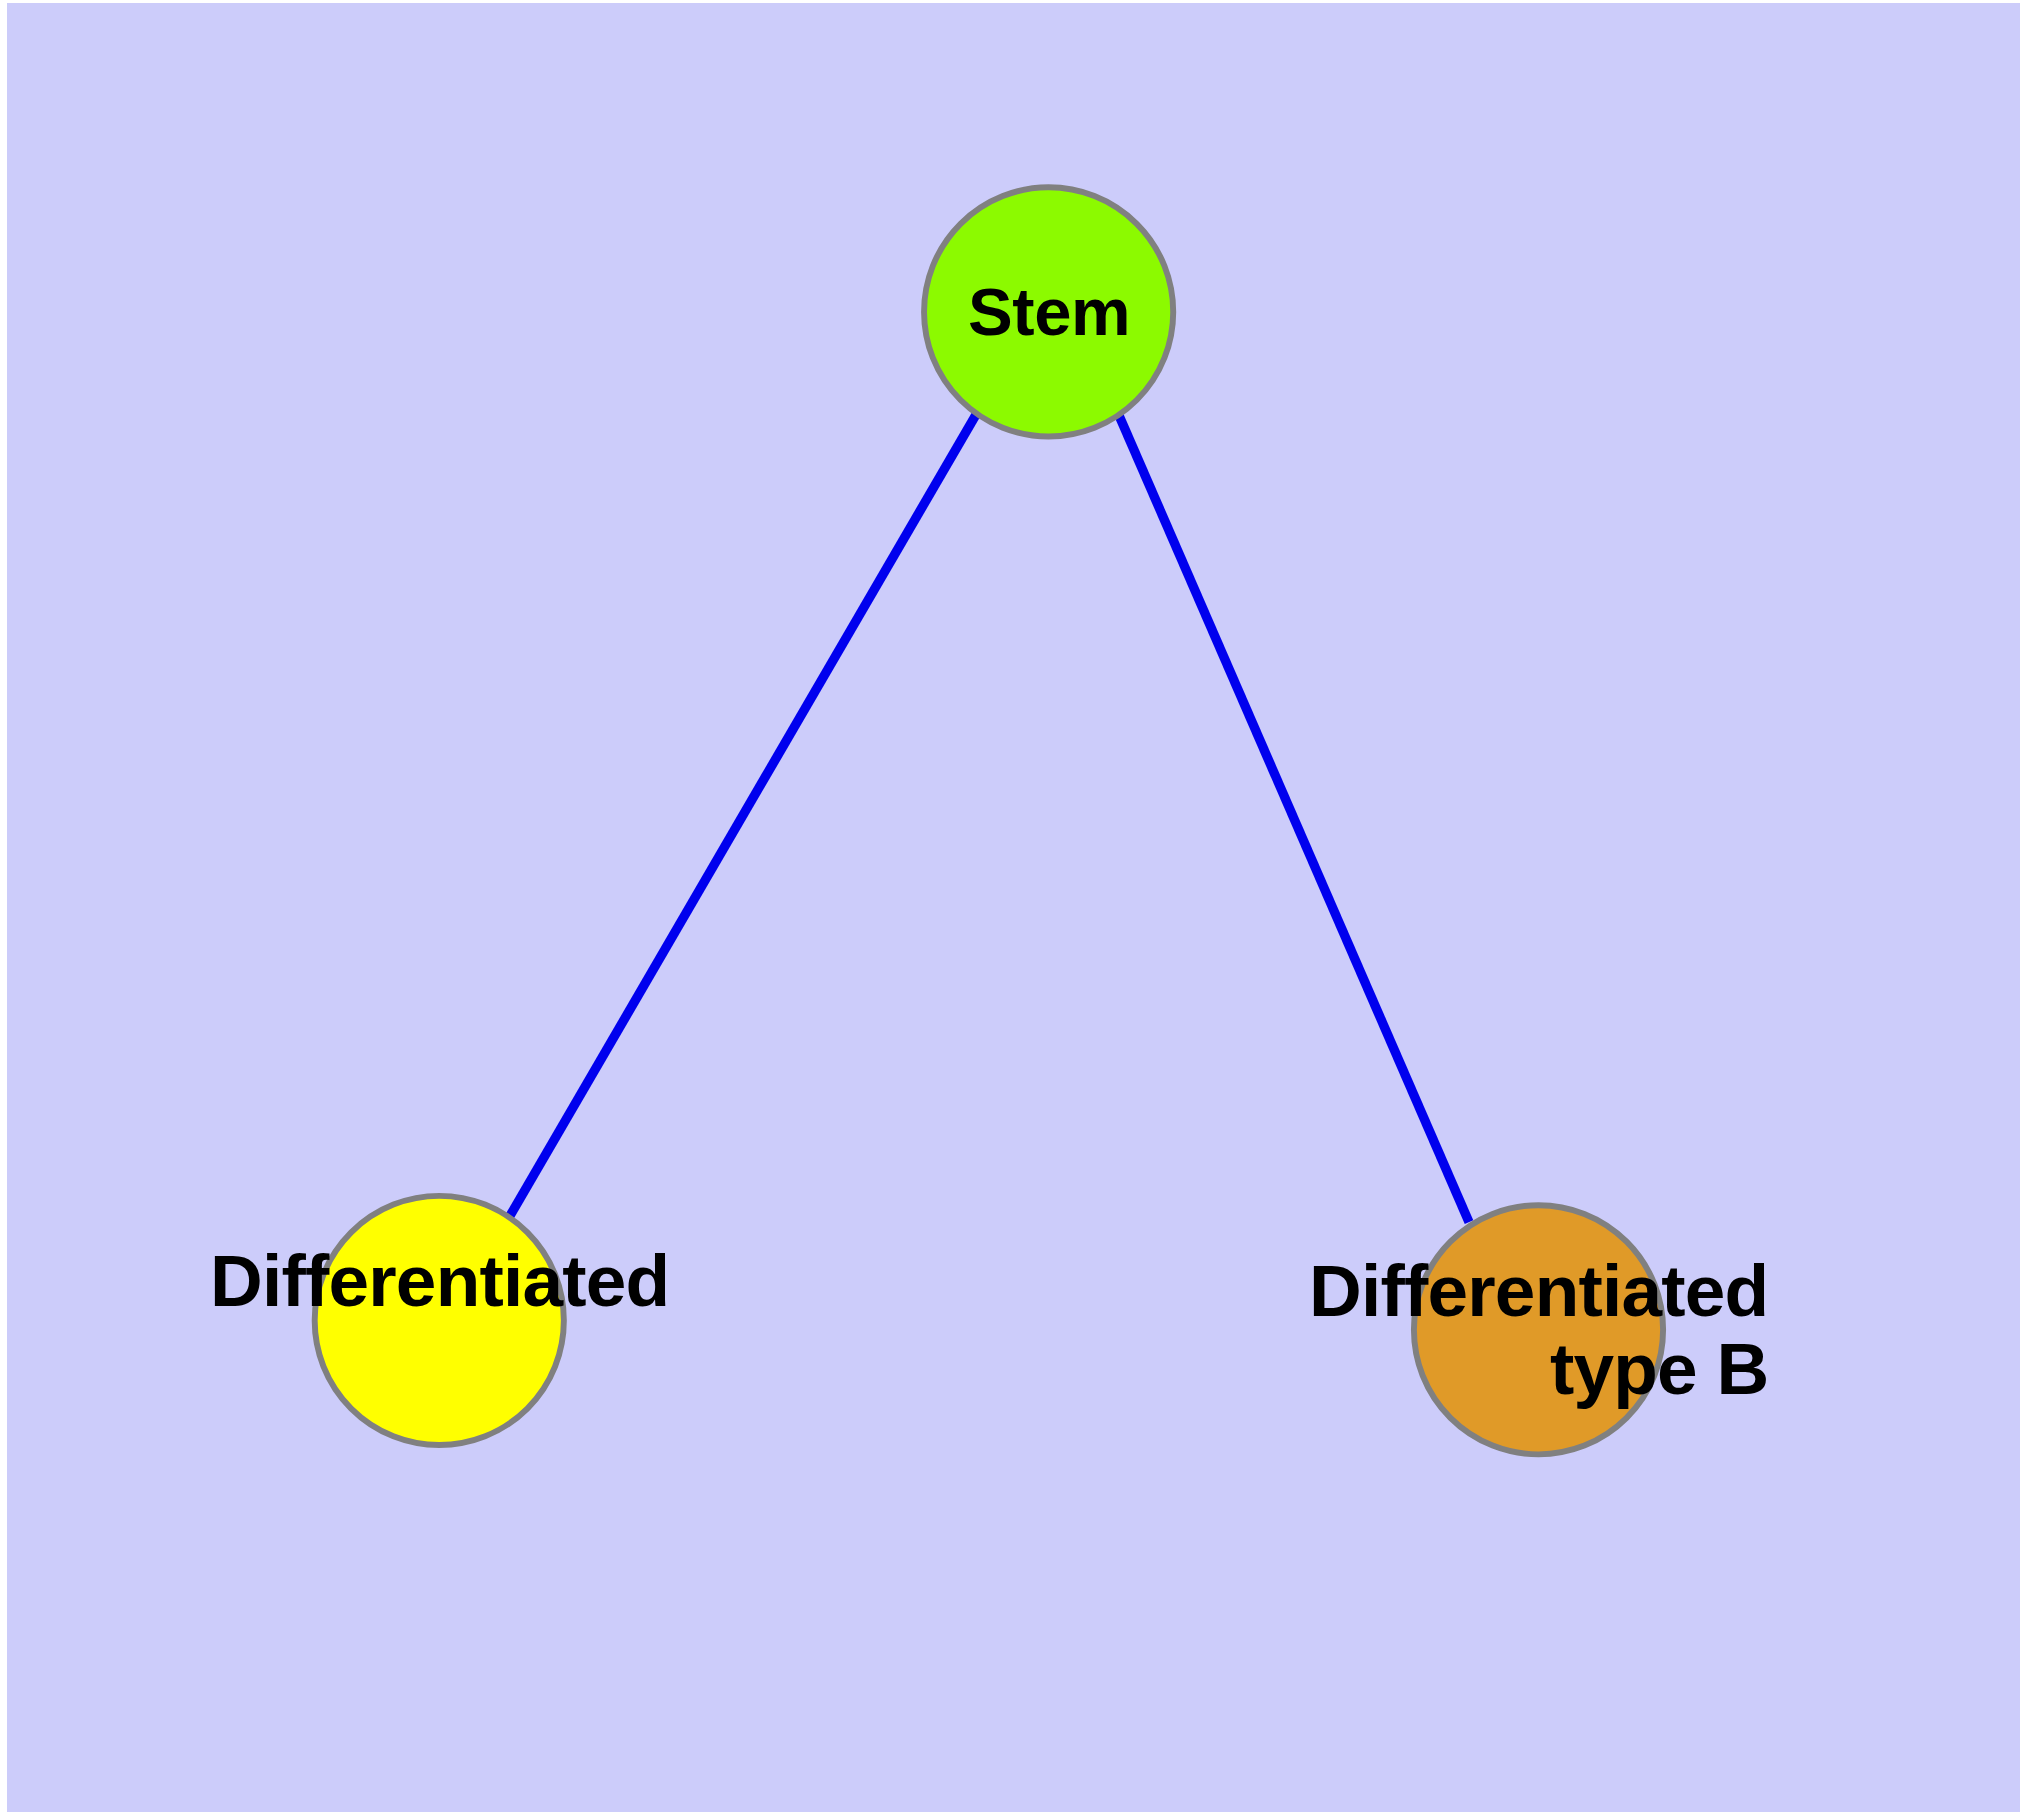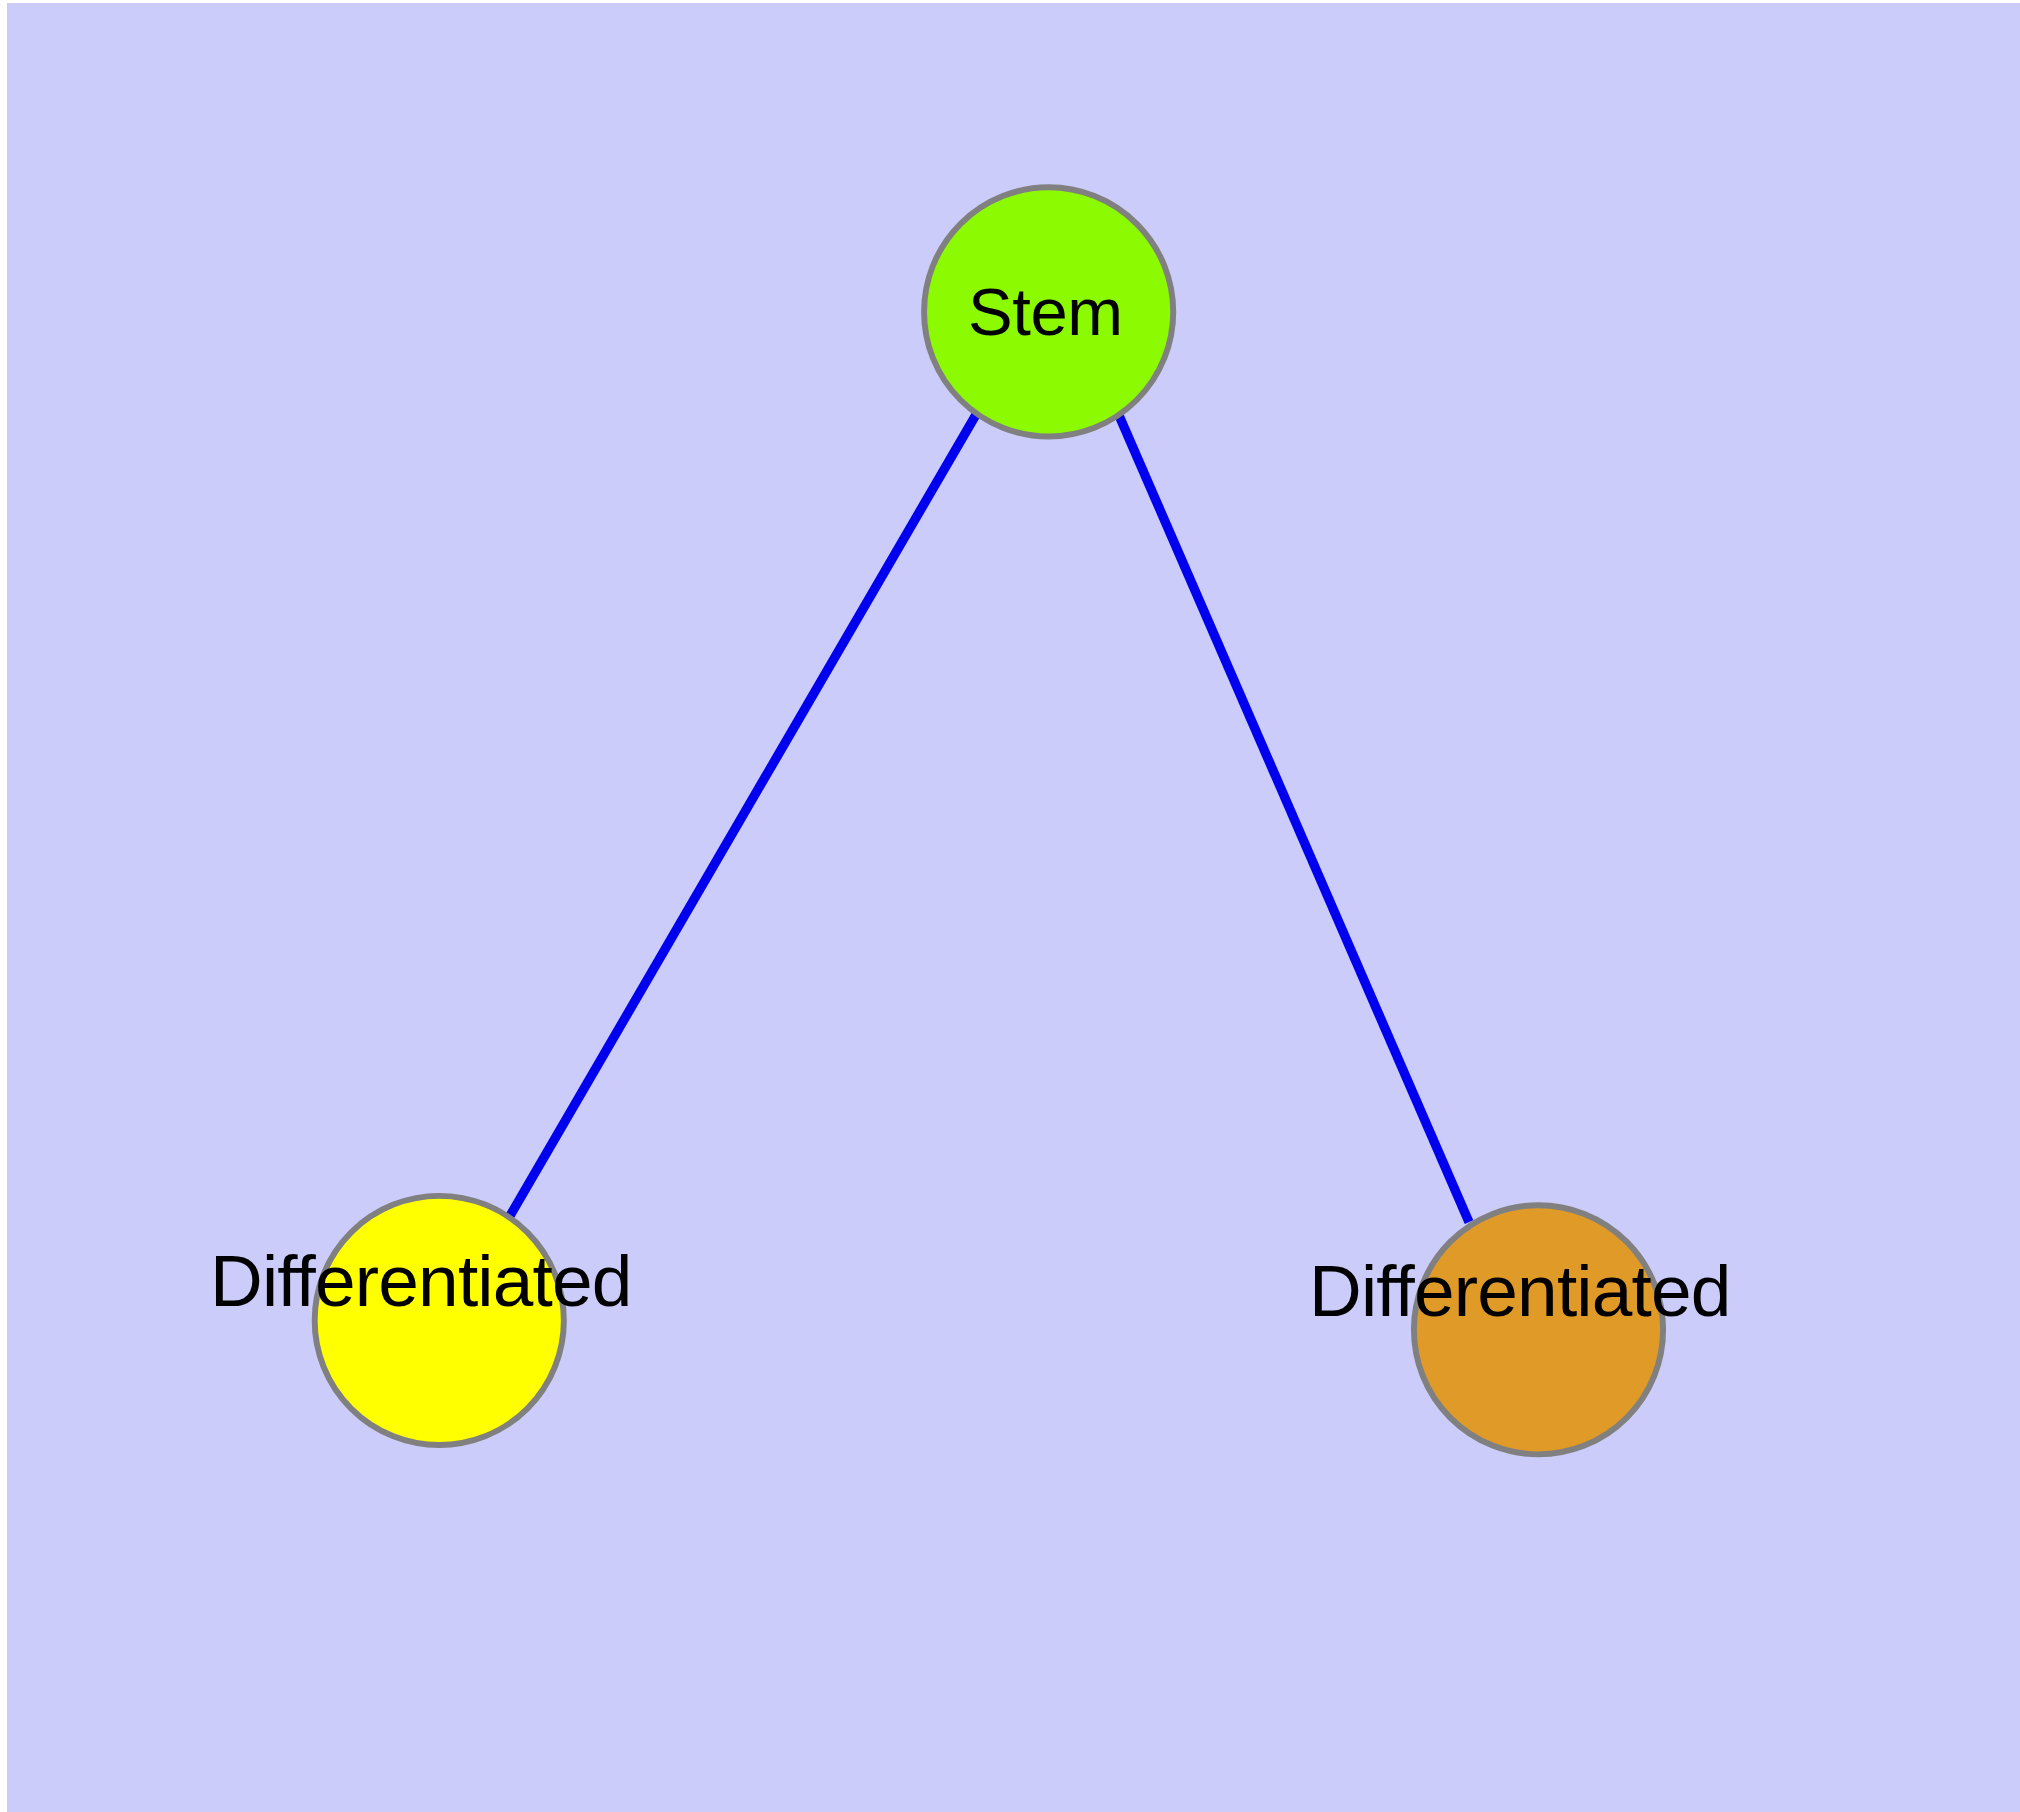--- a/index.html
+++ b/index.html
@@ -27,21 +27,21 @@
   #graph-svg {
     position: absolute;
     left: 0;
     top: 0;
     width: 2021px;
     height: 1812px;
   }
   .node-label {
     position: absolute;
     color: #000000;
-    font-weight: normal;
+    font-weight: bold;
     text-align: right;
     line-height: 1.07;
     white-space: pre;
     pointer-events: none;
     font-family: "Liberation Sans", sans-serif;
   }
   .label-root {
     font-size: 67px;
     letter-spacing: -0.4px;
   }
@@ -65,17 +65,17 @@
     <g id="node-layer">
         <circle cx="1237" cy="368" r="147" fill="#8cfa00" stroke="#808080" stroke-width="7"></circle>
         <circle cx="518" cy="1558" r="147" fill="#ffff00" stroke="#808080" stroke-width="7"></circle>
         <circle cx="1815" cy="1569" r="147" fill="#e09a28" stroke="#808080" stroke-width="7"></circle>
       </g>
   </svg>
 
   <div id="label-layer">
       <div class="node-label label-root" style="font-size: 67px; color: rgb(0, 0, 0); position: absolute; left: 968px; top: 276px;"><div>Stem</div></div>
       <div class="node-label label-leaf" style="font-size: 73px; color: rgb(0, 0, 0); position: absolute; left: 210px; top: 1242px;"><div>Differentiated</div></div>
-      <div class="node-label label-leaf" style="font-size: 73px; color: rgb(0, 0, 0); position: absolute; left: 1309px; top: 1252px;"><div>Differentiated</div></div>
+      <div class="node-label label-leaf" style="font-size: 73px; color: rgb(0, 0, 0); position: absolute; left: 1309px; top: 1252px;"><div>Differentiated</div><div>type B</div></div>
     </div>
 
 </div>
 
 
 </body></html>

